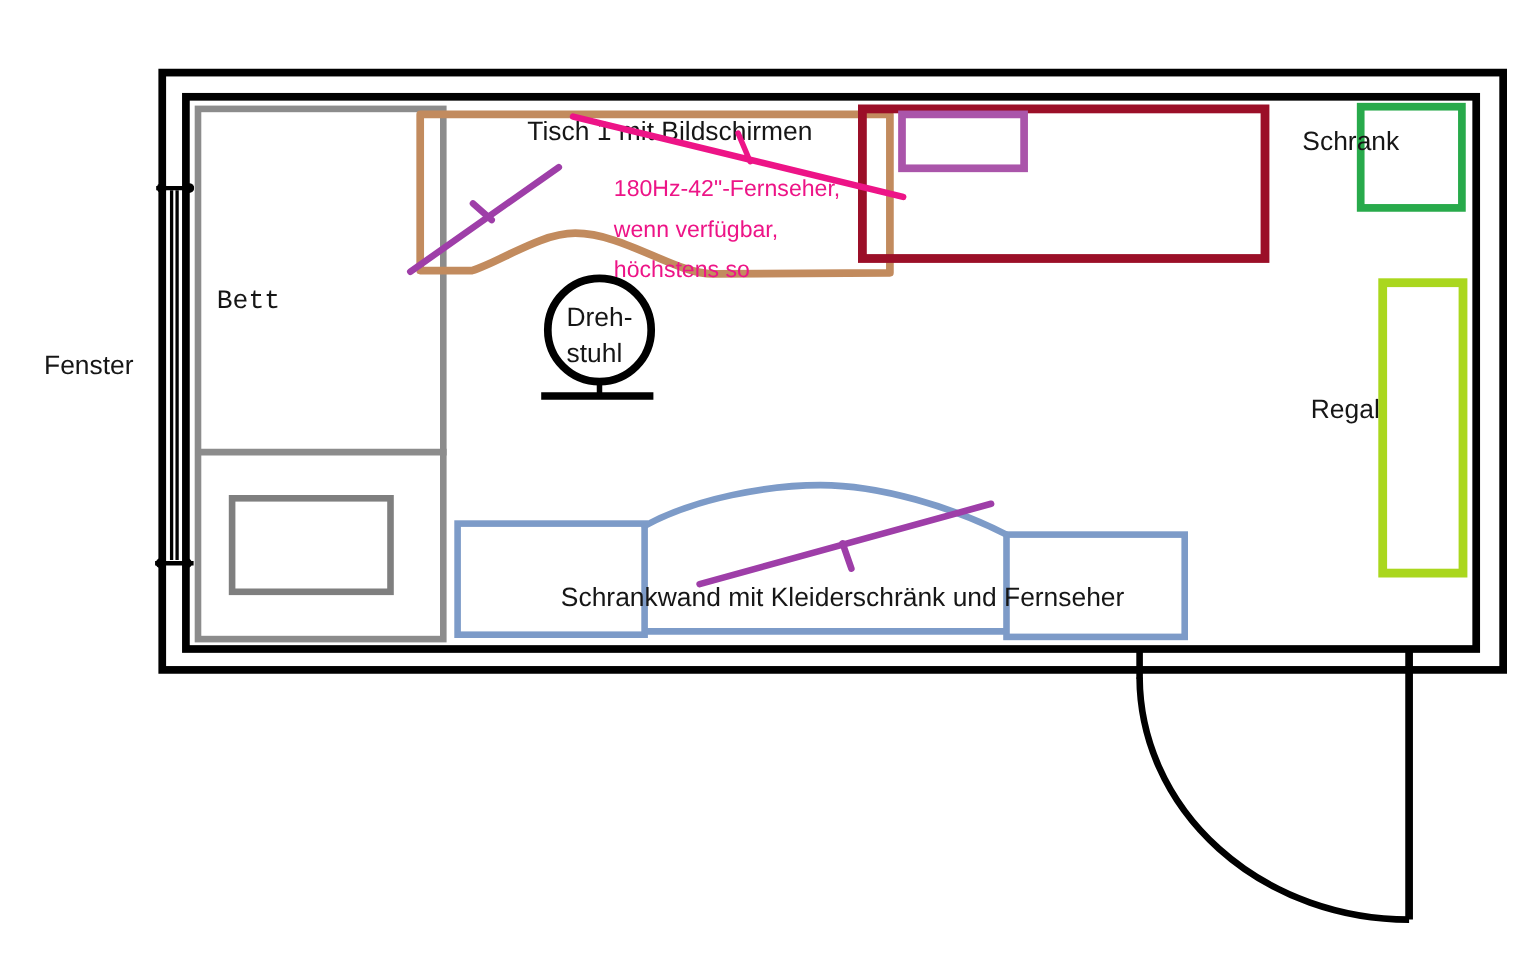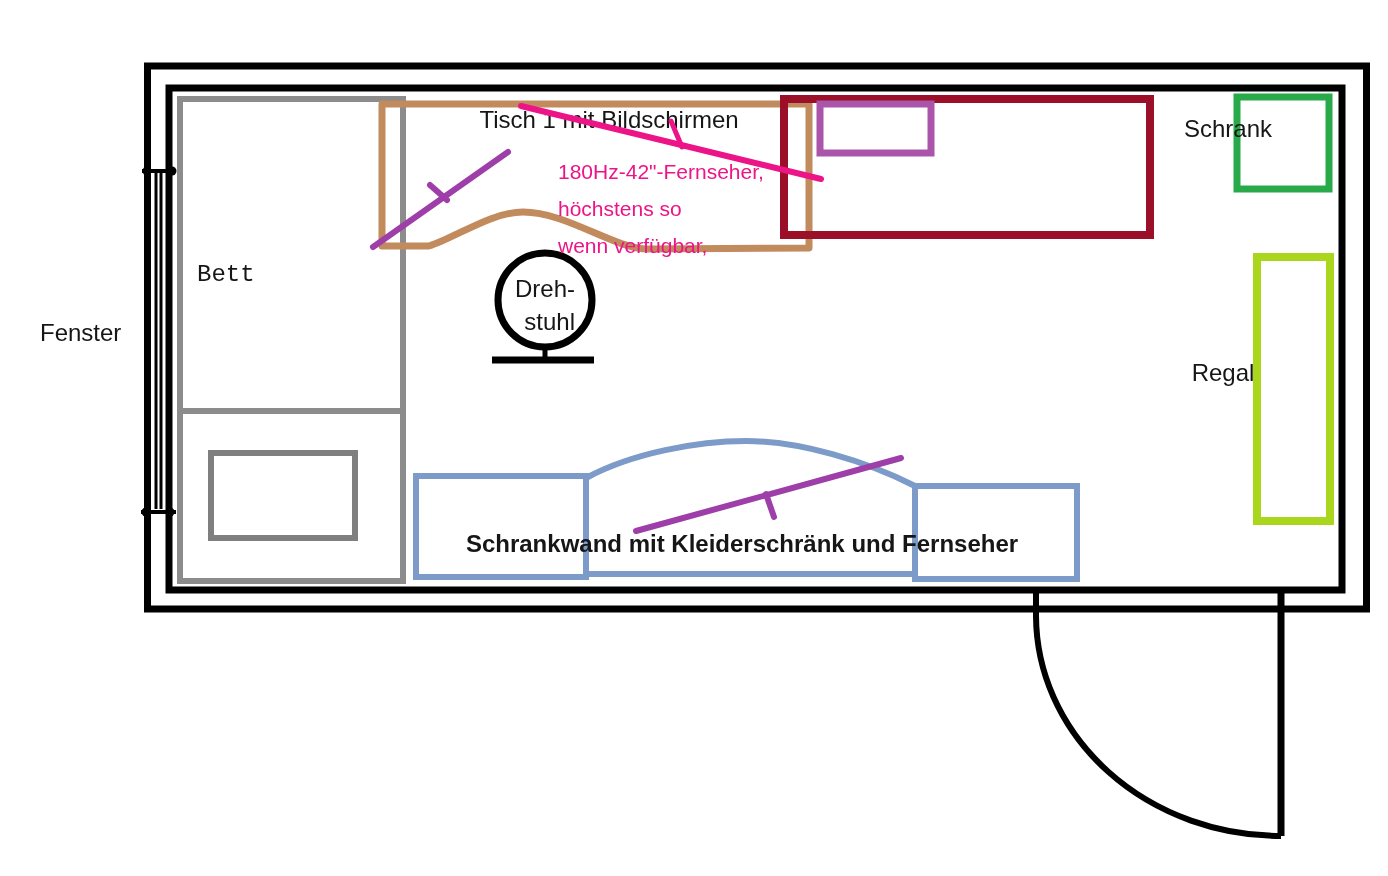--- a/index.html
+++ b/index.html
@@ -20,21 +20,21 @@
     white-space:nowrap;
   }
   .centered{transform:translateX(-50%);}
   .note{
     position:absolute;
     color:#ED1487;
     font-size:21px;
     line-height:37px;
     white-space:nowrap;
   }
-  .chair-label{text-align:right;line-height:33px;}
+  .chair-label{text-align:left;line-height:33px;}
 </style>
 </head>
 <body>
 
 <div class="stage">
 
   <svg class="layer" width="1388" height="876" viewBox="0 0 1388 876">
 
     <rect x="147.5" y="66" width="1219" height="543" fill="none" stroke-width="7" stroke="#000000"></rect>
     <rect x="169" y="88" width="1173" height="502" fill="none" stroke-width="7" stroke="#000000"></rect>
@@ -87,35 +87,35 @@
   </svg>
 
   <div class="lbl" style="left:40px;top:320px;">Fenster</div>
 
   <div class="lbl" style="left:197px;top:262px;font-family:Liberation Mono, monospace;">Bett</div>
 
   <div class="lbl centered" style="left:609px;top:107px;">Tisch 1 mit Bildschirmen</div>
 
   <div class="note" style="left:558px;top:153px;">
     <div>180Hz-42"-Fernseher,</div>
+    <div>wenn verfügbar,</div>
     <div>höchstens so</div>
-    <div>wenn verfügbar,</div>
   </div>
 
 
   <div class="lbl centered" style="left:1228px;top:116px;">Schrank</div>
 
   <div class="lbl centered" style="left:1223px;top:360px;">Regal</div>
 
   <div class="lbl centered chair-label" style="left:545px;top:272px;">
     <div>Dreh-</div>
     <div>stuhl</div>
   </div>
 
-  <div class="lbl centered" style="left:742px;top:531px;font-weight:bold;">Schrankwand mit Kleiderschränk und Fernseher</div>
+  <div class="lbl centered" style="left:766px;top:531px;">Schrankwand mit Kleiderschränk und Fernseher</div>
 
   <svg class="layer" width="1388" height="876" viewBox="0 0 1388 876" style="pointer-events:none;">
 
     <line x1="521" y1="106" x2="821" y2="179" stroke-width="6" stroke-linecap="round" stroke="#ED1487"></line>
     <line x1="671" y1="121" x2="682" y2="147" stroke-width="5" stroke-linecap="round" stroke="#ED1487"></line>
 
     <line x1="373" y1="247" x2="508" y2="152" stroke-width="6" stroke-linecap="round" stroke="#9E3EA8"></line>
     <line x1="430" y1="185" x2="447" y2="200" stroke-width="6" stroke-linecap="round" stroke="#9E3EA8"></line>
 
     <line x1="636" y1="531" x2="901" y2="458" stroke-width="6" stroke-linecap="round" stroke="#9E3EA8"></line>

